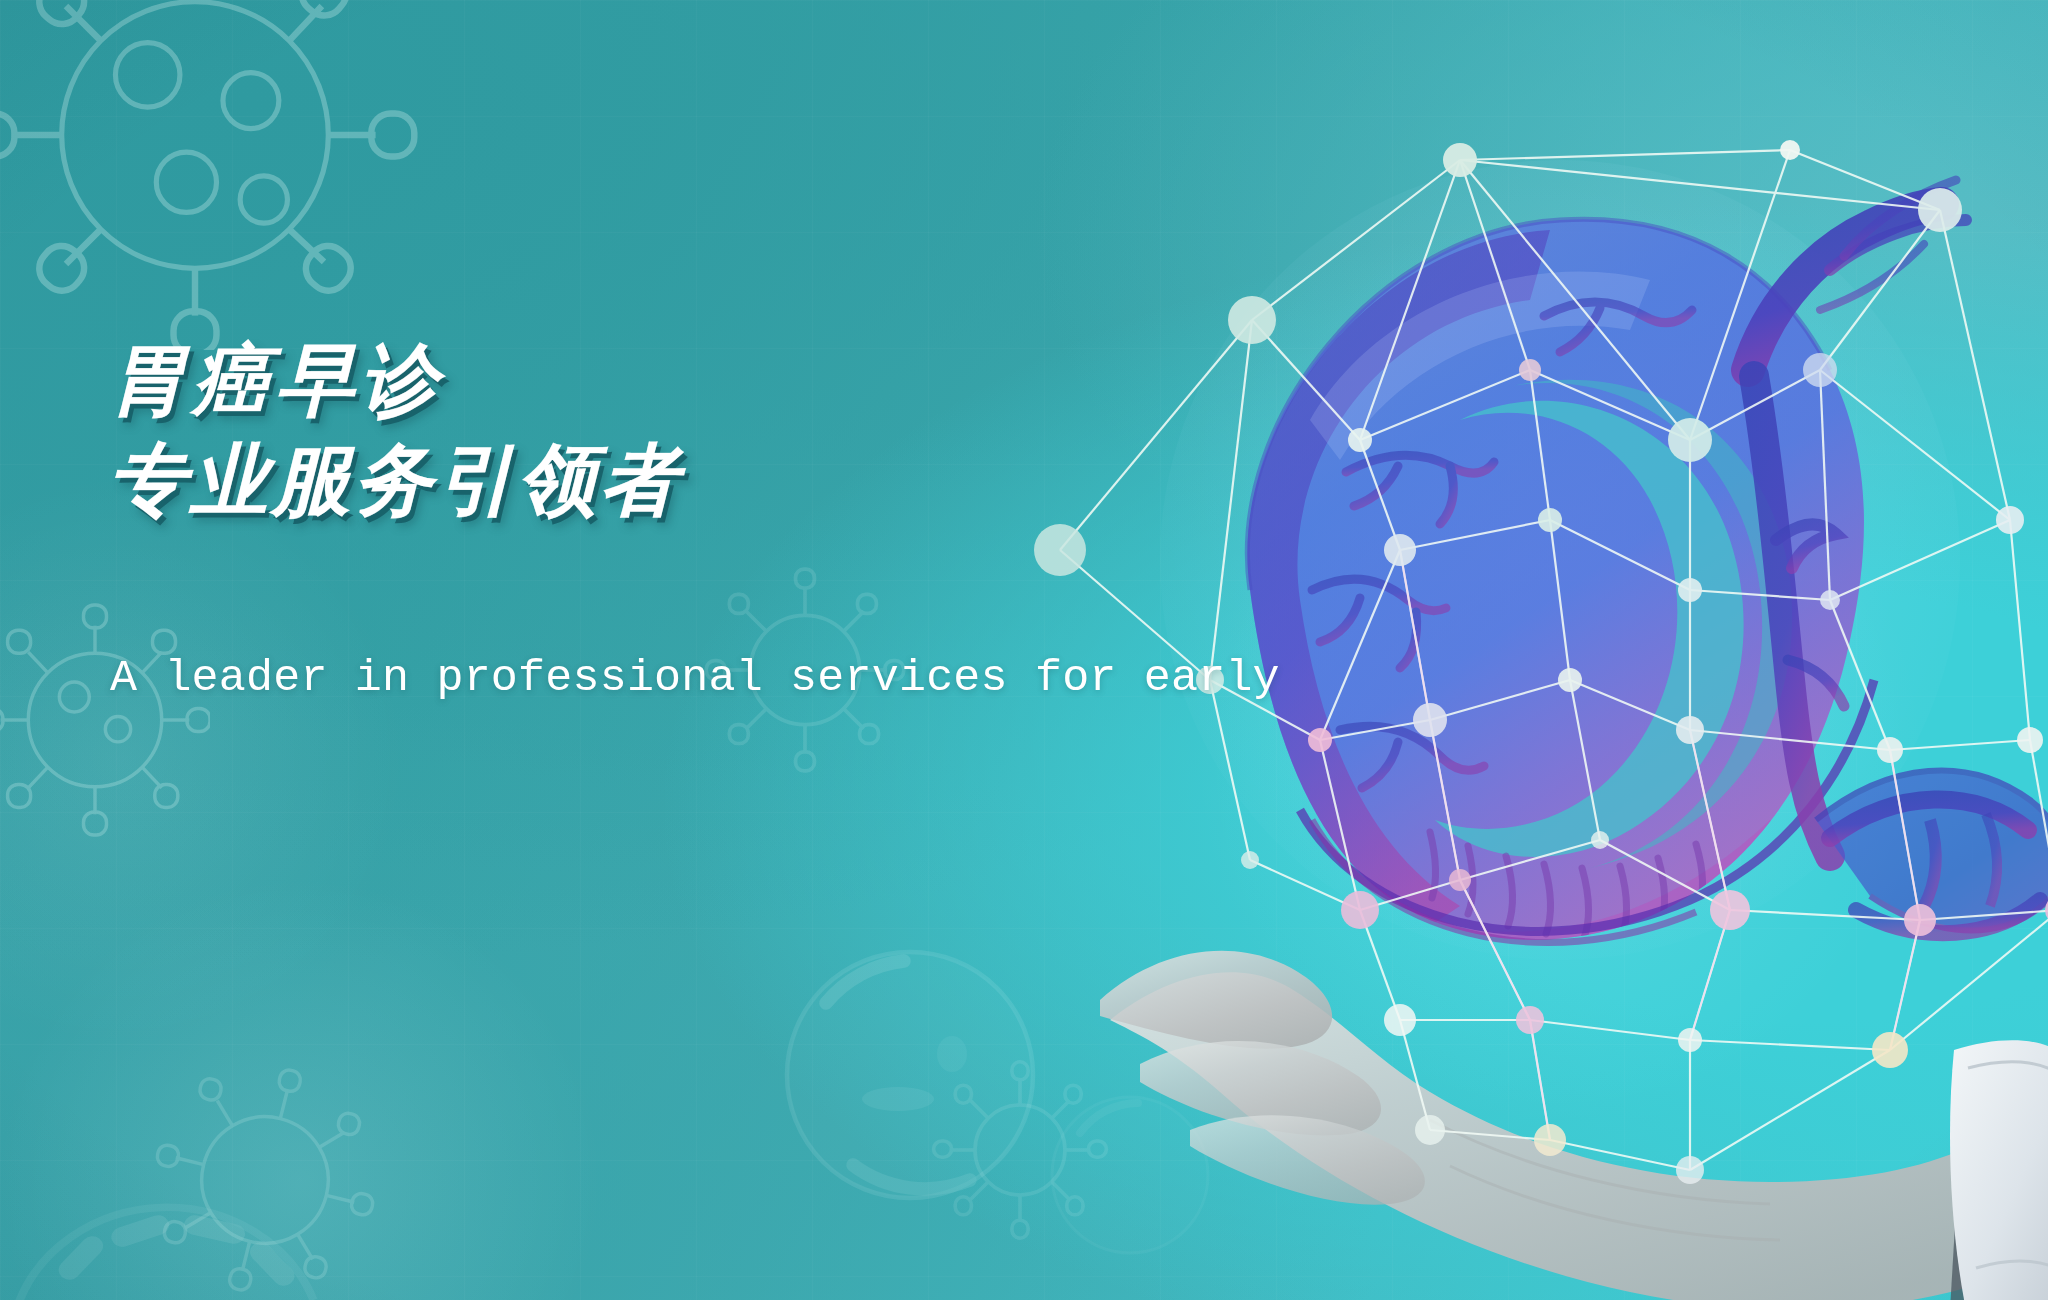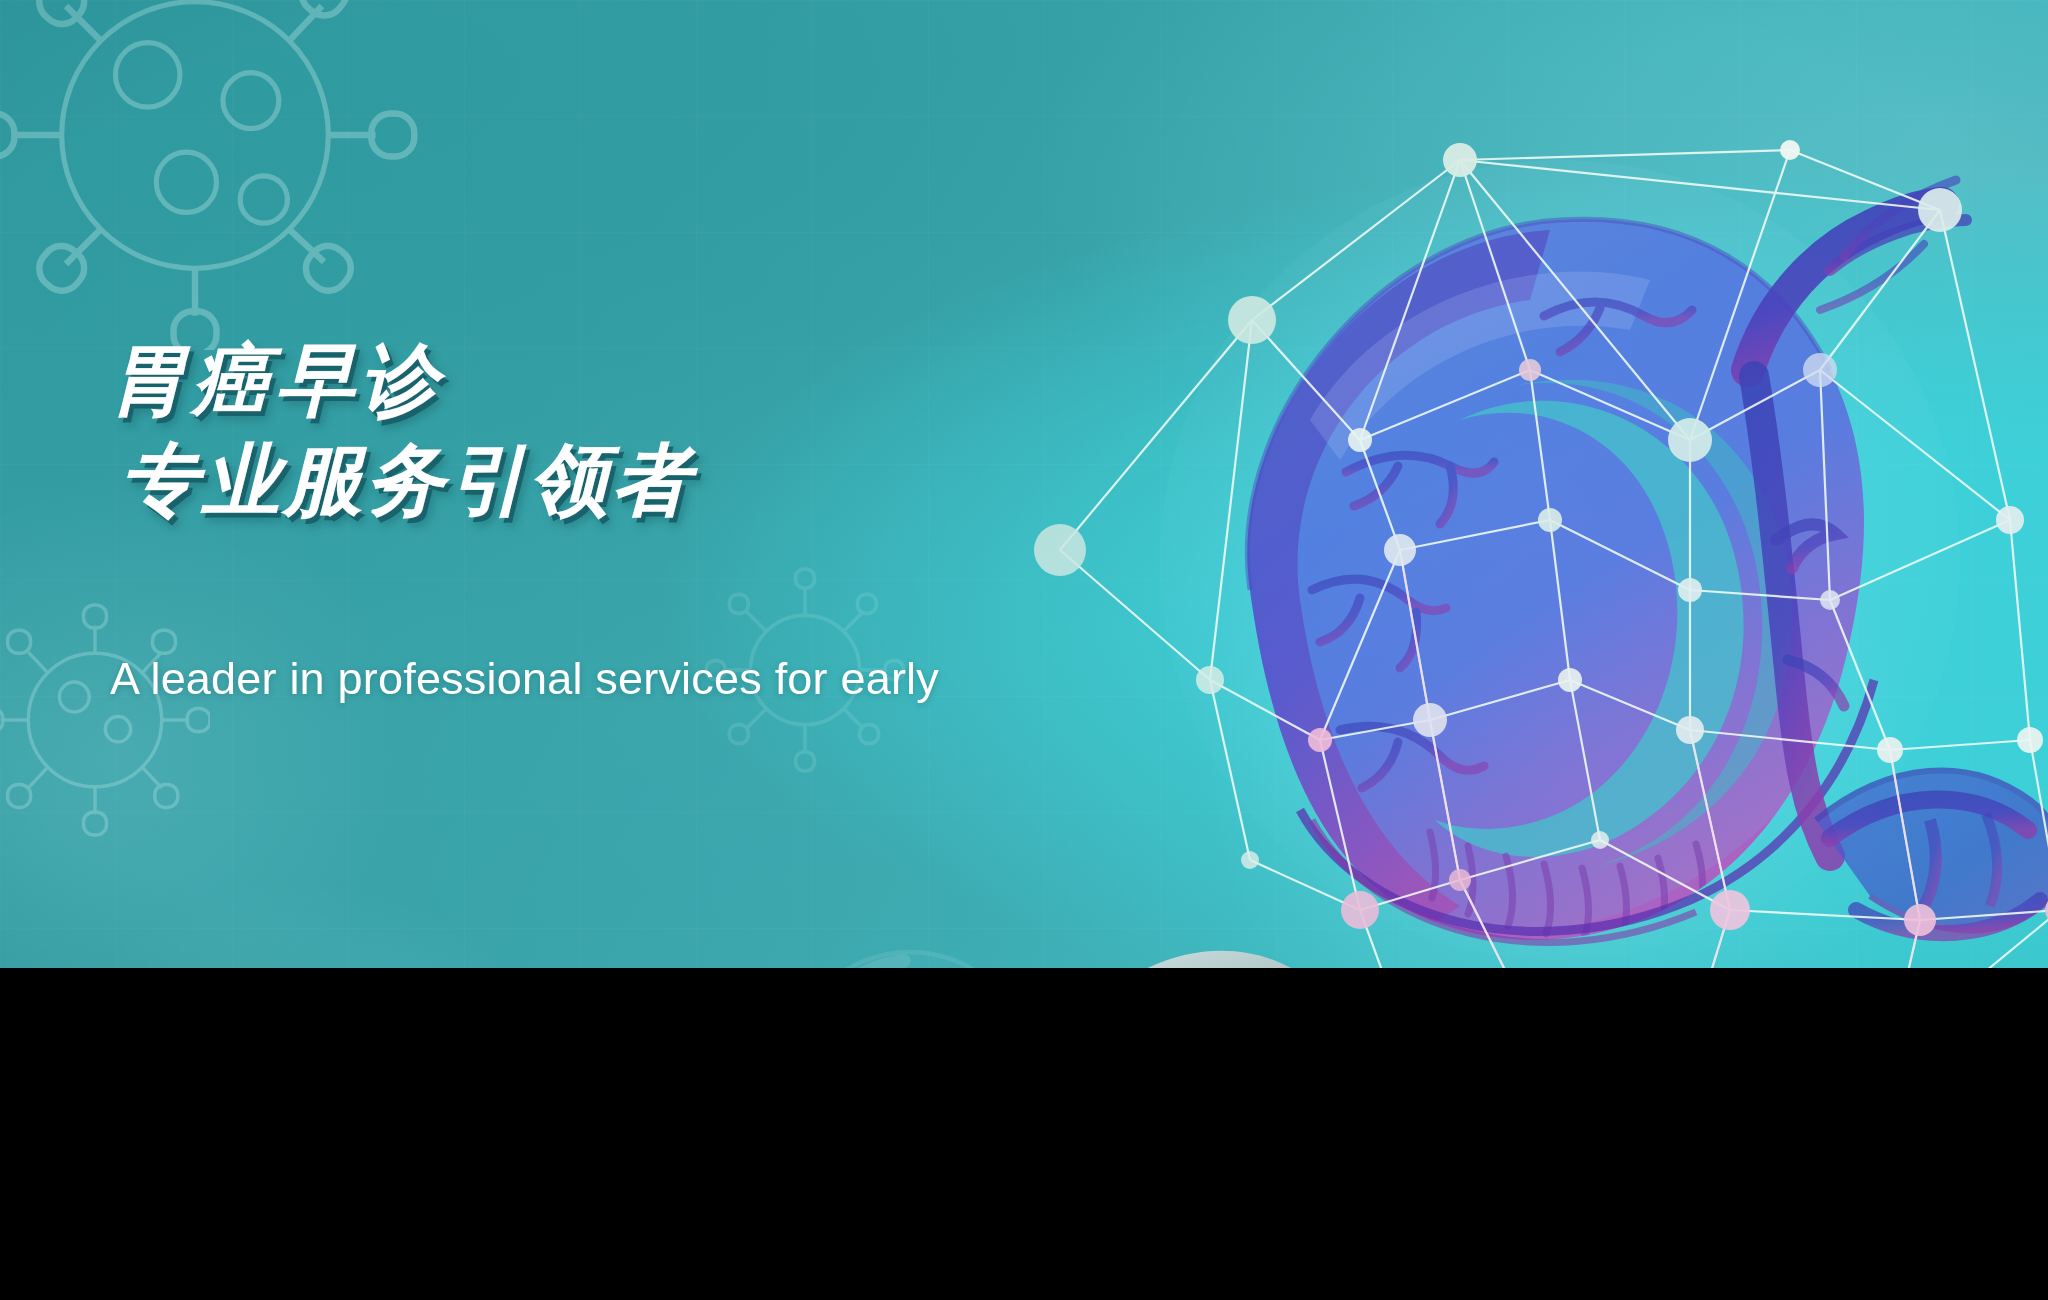--- a/index.html
+++ b/index.html
@@ -2,21 +2,21 @@
 <html><head>
 <meta charset="utf-8">
 <title>Gastric Cancer Early Diagnosis Banner</title>
 <style>
   html,body{margin:0;padding:0;background:#000;}
   *{box-sizing:border-box;}
 
   #banner{
     position:relative;
     width:2048px;
-    height:968px;
+    height:1300px;
     overflow:hidden;
     font-family:"Liberation Sans","DejaVu Sans",sans-serif;
     background:#d946ef;
   }
 
   
   .bg-base{
     position:absolute; inset:0;
     background:
       radial-gradient(ellipse 90% 75% at 88% 62%,  #3dd0d8 0%, #3dd0d8 22%, rgba(61,208,216,0) 62%),
@@ -72,37 +72,38 @@
     font-style:italic;
     font-size:78px;
     line-height:100px;
     letter-spacing:6px;
     white-space:nowrap;
     text-shadow:
        4px 5px 0 rgba(23,95,104,.92),
        6px 8px 10px rgba(16,72,80,.38);
     -webkit-text-stroke:0.5px rgba(255,255,255,.6);
   }
-  #headline-line-2{ letter-spacing:4px;margin-left:12px; }
+  #headline-line-2{ letter-spacing:4px; }
 
   #subtitle-block{
     position:absolute;
     left:110px;
     top:645px;
     width:1030px;
     z-index:30;
   }
   .en-line{
     color:#ffffff;
     font-size:45px;
     line-height:68px;
     font-weight:400;
     letter-spacing:.2px;
     white-space:nowrap;
     text-shadow:0 2px 6px rgba(18,78,85,.30);
+    font-family:Liberation Mono, monospace;
   }
 
   
   #hero{
     position:absolute;
     left:1130px;
     top:120px;
     width:940px;
     height:1190px;
     z-index:20;

